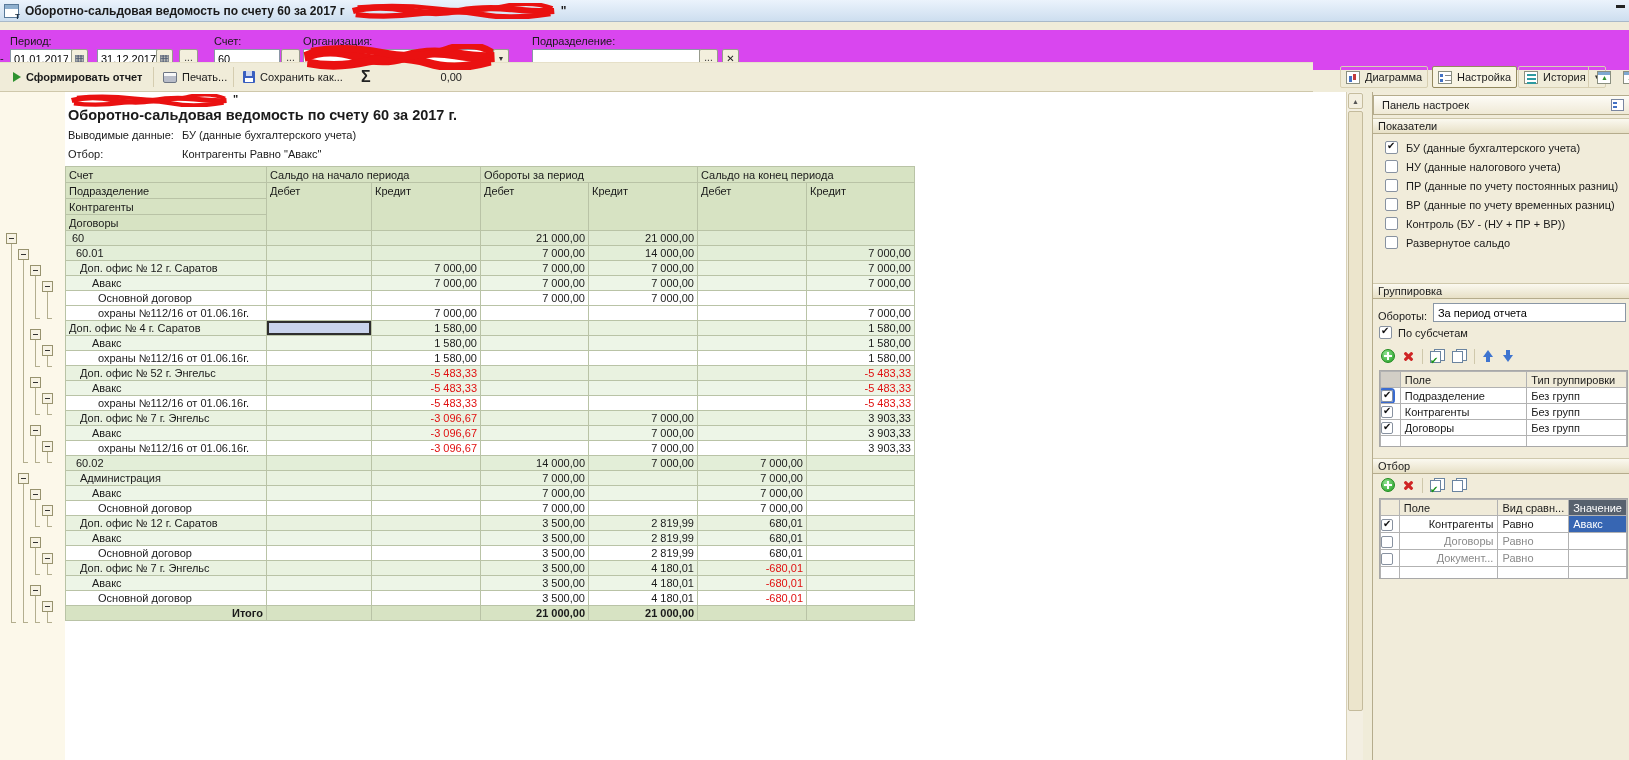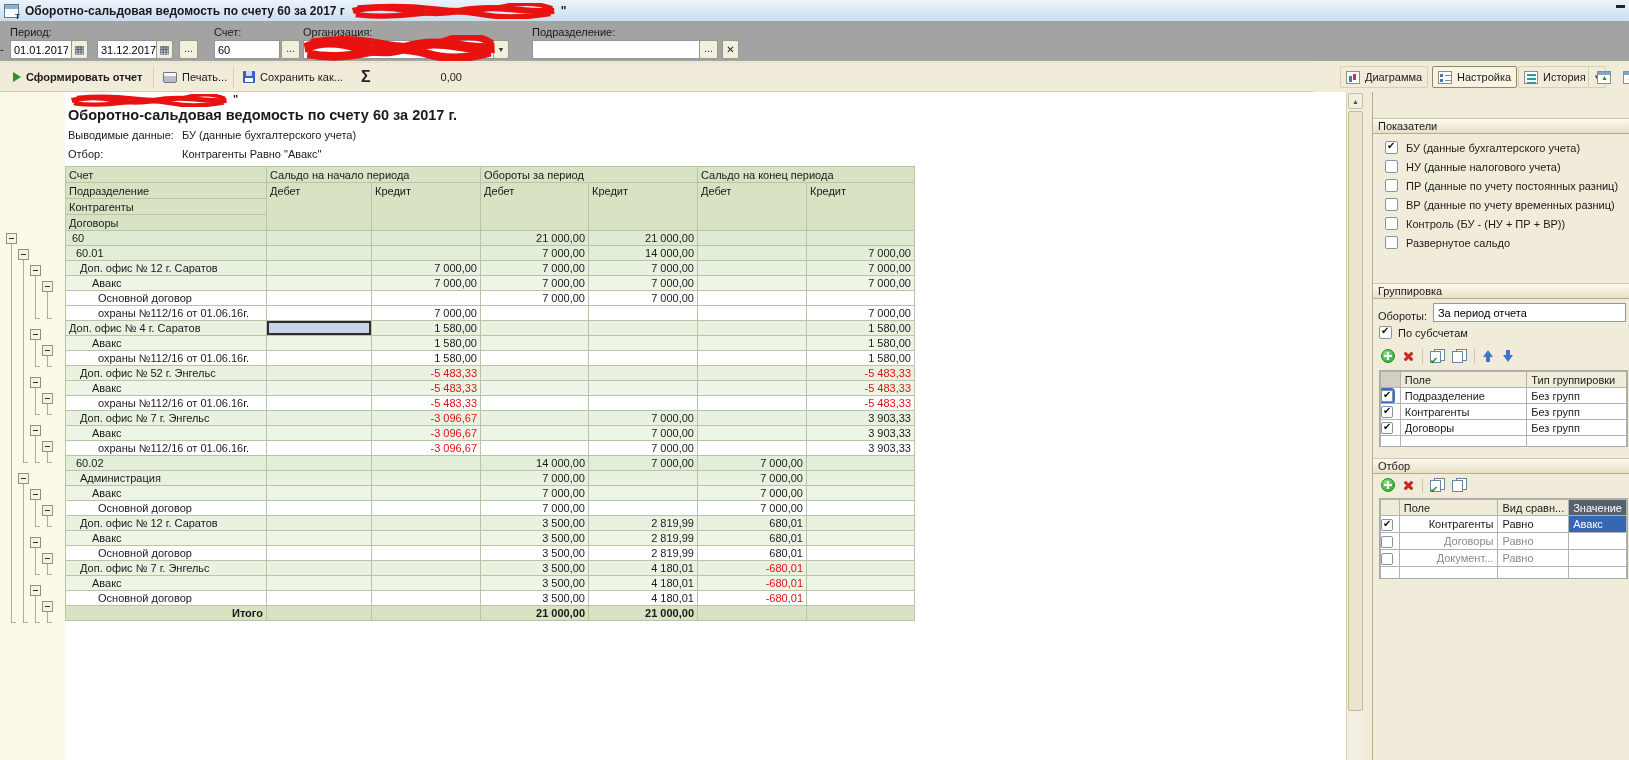--- a/index.html
+++ b/index.html
@@ -11,21 +11,21 @@
 .win-icon{width:15px;height:14px;margin-right:6px;position:relative;background:#fff;border:1px solid #5a7a9a;flex:none}
 .win-icon:before{content:"";position:absolute;left:0;top:0;right:0;height:4px;background:#8fb0cf}
 .win-icon:after{content:"T";position:absolute;right:-2px;bottom:-4px;font-size:8px;font-weight:bold;color:#234}
 .win-title{font-weight:bold;font-size:12px;white-space:nowrap}
 .scribble{height:16px}
 .scribble path{stroke:#ea1111;fill:none}
 .s-title{width:212px;margin:0 1px 0 3px}
 .win-min{position:absolute;right:4px;top:5px;width:9px;height:3px;background:#222}
 
 
-.filterbar{position:absolute;left:0;top:21px;width:1629px;height:40px;background:#a3a3a3}
+.filterbar{position:absolute;left:0;top:30px;width:1629px;height:40px;background:#d946ef}
 .flabel{position:absolute;top:5px;white-space:nowrap}
 .fld{position:absolute;top:19px;height:19px;border:1px solid #8a97a5;background:#fff;font-family:inherit;font-size:11px;padding:5px 3px;outline:none}
 .fbtn{position:absolute;top:19px;height:19px;background:#f3efdd;border:1px solid #979b8c;border-radius:2px;font-size:10px;text-align:center;line-height:16px;color:#333;cursor:default}
 .cal-btn:after{content:"▦";font-size:11px;color:#44506a;line-height:17px}
 .drop-btn:after{content:"▼";font-size:7px;color:#333;line-height:18px}
 .x-btn:after{content:"✕";font-size:10px;color:#222;line-height:17px}
 .fdash{position:absolute;top:22px}
 .s-org{position:absolute;left:300px;top:14px;width:200px;height:26px;z-index:5}
 
 
@@ -541,20 +541,24 @@
         </tbody>
     </table>
   </div>
 
   <div class="vscroll">
     <span class="vs-up"></span>
     <span class="vs-thumb"></span>
   </div>
 
   <div class="panel">
+    <div class="p-title">
+      <span>Панель настроек</span>
+      <span class="p-title-icon"></span>
+    </div>
 
     <div class="group-hdr" style="top:26px">
       <span>Показатели</span>
     </div>
     <div class="ind-list" id="ind-list">
         <div class="chk-row">
           <span class="cb on"></span>
           <span>БУ (данные бухгалтерского учета)</span>
         </div>
         <div class="chk-row">

